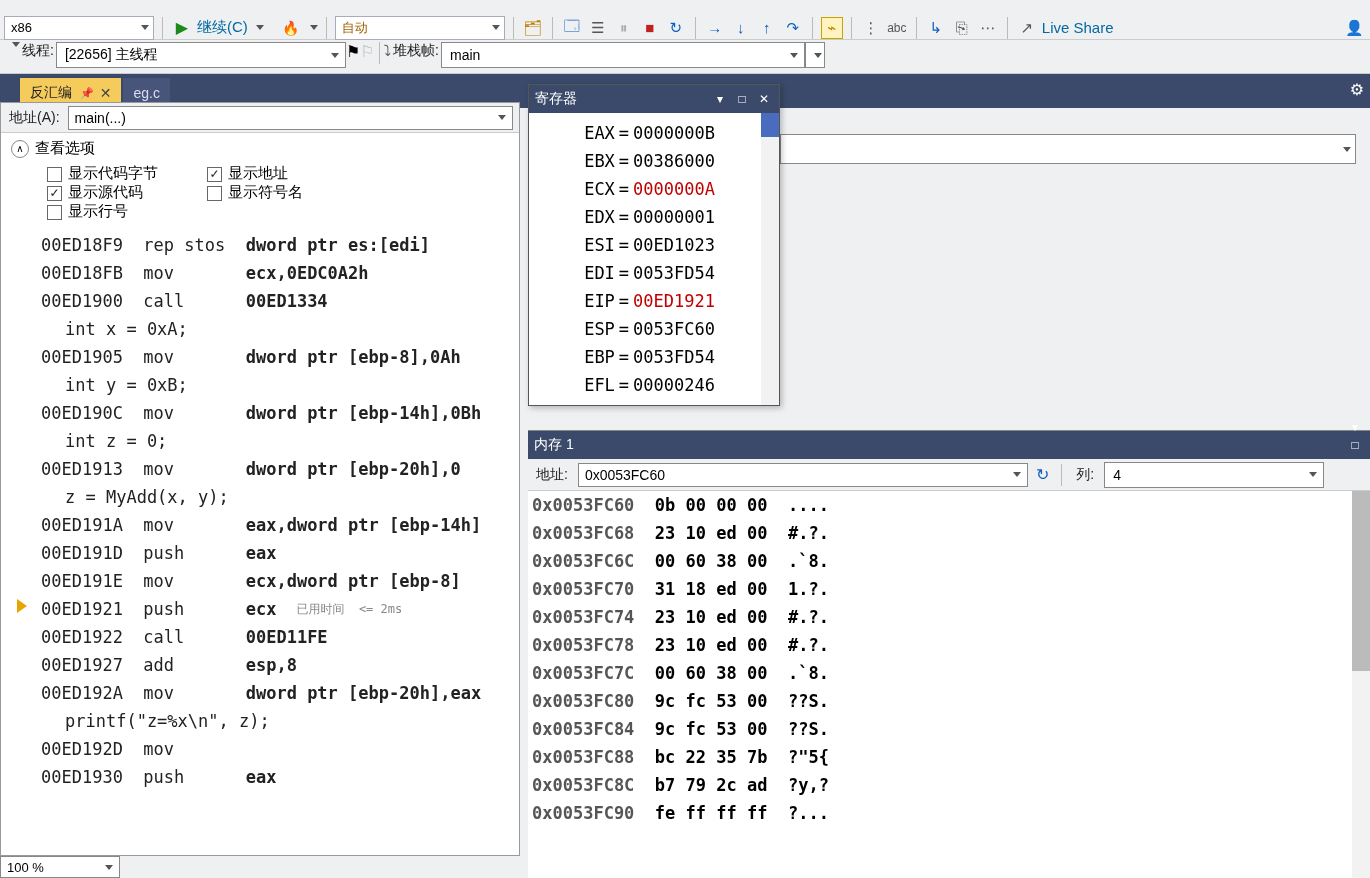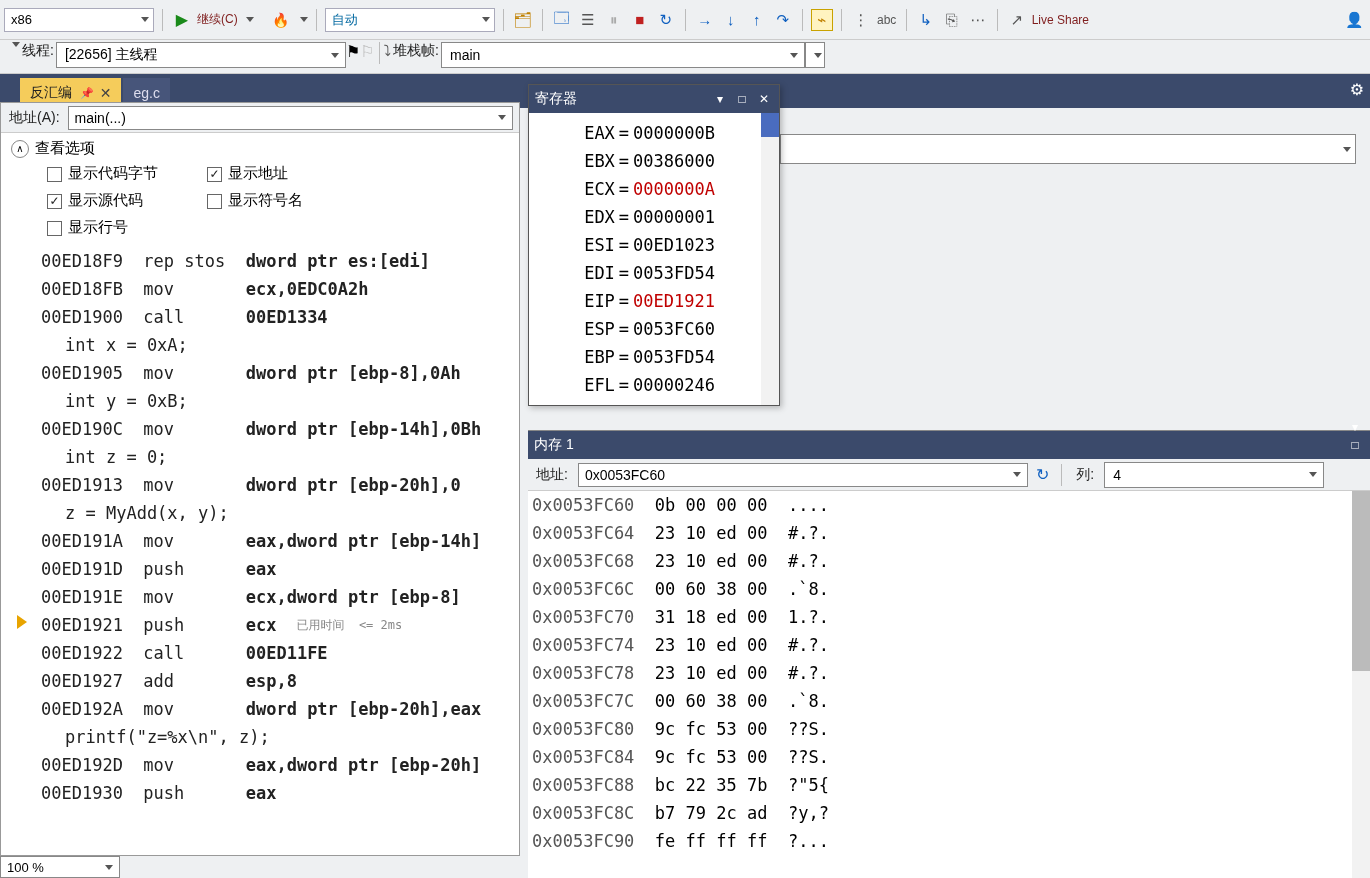--- a/index.html
+++ b/index.html
@@ -9,41 +9,42 @@
     background: #eef0f2;
     width: 1370px;
     height: 878px;
     overflow: hidden;
     position: relative;
   }
   
   .toolbar-row {
     display: flex;
     align-items: center;
-    height: 40px;
+    height: 24px;
     gap: 4px;
     padding: 6px 4px;
     border-bottom: 1px solid #ccc;
     background: #eef0f2;
+    margin-top: 16px;
   }
   .tb-select {
     display: flex; align-items: center; justify-content: space-between;
     border: 1px solid #aab;
     background: #fff;
     height: 24px;
     padding: 0 4px 0 6px;
     font-size: 13px;
     min-width: 60px;
   }
   .chev { width: 0; height: 0; border-left: 4px solid transparent; border-right: 4px solid transparent; border-top: 5px solid #555; margin-left:4px; }
   .vsep { width:1px; height:22px; background:#bbb; margin:0 4px; }
   .tb-icon { width:22px; height:22px; display:flex; align-items:center; justify-content:center; color:#333; }
   .green-arrow { color: #1a8a1a; font-size: 16px; }
   .flame { color: #e03000; font-size: 14px; }
-  .tb-label { font-size: 12px; color:#7f1d1d; }
+  .tb-label { font-size: 15px; color:#0369a1; }
 
   
   .toolbar2 {
     display:flex; align-items:flex-start;
     height: 34px;
     background:#eef0f2;
     border-bottom:1px solid #ccc;
     padding: 2px 8px;
   }
   .label { font-size:14px; color:#222; padding:0 2px; }
@@ -107,21 +108,21 @@
     padding: 6px 10px 4px 10px;
   }
   .opts-title { display:flex; align-items:center; gap:6px; font-size:15px; }
   .circle-chev {
     width:18px; height:18px; border:1px solid #888; border-radius:50%;
     display:flex; align-items:center; justify-content:center; font-size:10px;
   }
   .opts-grid {
     margin: 6px 0 6px 36px;
     display:grid; grid-template-columns: 160px 160px;
-    row-gap:8px; font-size:15px;font-family:Liberation Serif, serif;
+    row-gap:0; font-size:15px;font-family:Liberation Serif, serif;
   }
   .cb { width:15px; height:15px; border:1px solid #666; display:inline-flex; align-items:center; justify-content:center; margin-right:6px; vertical-align:middle; background:#fff;}
   .cb.checked::after { content:"✓"; font-size:12px; color:#222; }
   .disasm-body {
     flex:1; overflow:auto;
     font-family: Consolas, "Microsoft YaHei", monospace;
     font-size: 17px;
     line-height: 28px;
     color:#222;
   }
@@ -211,20 +212,21 @@
     display:flex; align-items:center; justify-content:space-between;
     padding:0 6px;
   }
   .reload-icon { color:#1060c0; font-size:16px; }
   .mem-body {
     flex:1; overflow:auto;
     font-family: Consolas, monospace;
     font-size:17px; line-height:28px;
     padding-left:4px;
     color:#555;
+    font-weight:bold;
   }
   .mem-line { white-space:pre; }
   .mem-line .maddr { color:#555; }
   .mem-line .mhex  { color:#000; }
   .mem-line .mtxt  { color:#000; }
   .mem-scroll { position:absolute; right:0; top:60px; bottom:0; width:18px; background:#f2f2f2; }
   .mem-scroll .mt { position:absolute; top:0; left:0; right:0; height:180px; background:#bbb; }
 
   
   .zoom-box {
@@ -250,21 +252,21 @@
       <span class="chev"></span>
   </div>
   <div class="vsep"></div>
   <span class="tb-icon green-arrow">▶</span>
   <span class="tb-label">继续(C)</span>
   <span class="chev"></span>
   <div style="width:8px"></div>
   <span class="tb-icon flame">🔥</span>
   <span class="chev"></span>
   <div class="vsep"></div>
-  <div class="tb-select" style="width:170px;color:#0369a1">
+  <div class="tb-select" style="width:170px;color:#a16207">
     <span>自动</span>
       <span class="chev"></span>
   </div>
   <div class="vsep"></div>
   <span class="tb-icon ico gold">🗂</span>
   <div class="vsep"></div>
   <span class="tb-icon ico blue">🗔</span>
   <span class="tb-icon ico">☰</span>
   <span class="tb-icon ico" style="color:#aaa">⏸</span>
   <span class="tb-icon ico red">■</span>
@@ -400,21 +402,21 @@
       <div class="asm-line-wrap">
         <div class="asm-line"><span class="addr">00ED1927  </span><span class="op">add       </span><span class="args">esp,8</span></div>
       </div>
       <div class="asm-line-wrap">
         <div class="asm-line"><span class="addr">00ED192A  </span><span class="op">mov       </span><span class="args">dword ptr [ebp-20h],eax</span></div>
       </div>
       <div class="asm-line-wrap">
         <div class="asm-line src-line">printf("z=%x\n", z);</div>
       </div>
       <div class="asm-line-wrap">
-        <div class="asm-line"><span class="addr">00ED192D  </span><span class="op">mov       </span><span class="args">eax,dword ptr [ebp-20h]</span></div>
+        <div class="asm-line"><span class="addr">00ED192D  </span><span class="op">mov       </span></div>
       </div>
       <div class="asm-line-wrap">
         <div class="asm-line"><span class="addr">00ED1930  </span><span class="op">push      </span><span class="args">eax</span></div>
       </div>
     </div>
 </div>
 
 <div class="reg-window">
   <div class="win-title">
     <span>寄存器</span>
@@ -499,21 +501,20 @@
     <span class="reload-icon">↻</span>
     <div class="vsep"></div>
     <span class="label">列:</span>
     <div class="dd-box" style="width:220px">
       <span>4</span>
       <span class="chev"></span>
     </div>
   </div>
   <div class="mem-body" id="mem-body">
       <div class="mem-line"><span class="maddr">0x0053FC60</span>  <span class="mhex">0b 00 00 00</span>  <span class="mtxt">....</span></div>
-      <div class="mem-line"><span class="maddr">0x0053FC64</span>  <span class="mhex">23 10 ed 00</span>  <span class="mtxt">#.?.</span></div>
       <div class="mem-line"><span class="maddr">0x0053FC68</span>  <span class="mhex">23 10 ed 00</span>  <span class="mtxt">#.?.</span></div>
       <div class="mem-line"><span class="maddr">0x0053FC6C</span>  <span class="mhex">00 60 38 00</span>  <span class="mtxt">.`8.</span></div>
       <div class="mem-line"><span class="maddr">0x0053FC70</span>  <span class="mhex">31 18 ed 00</span>  <span class="mtxt">1.?.</span></div>
       <div class="mem-line"><span class="maddr">0x0053FC74</span>  <span class="mhex">23 10 ed 00</span>  <span class="mtxt">#.?.</span></div>
       <div class="mem-line"><span class="maddr">0x0053FC78</span>  <span class="mhex">23 10 ed 00</span>  <span class="mtxt">#.?.</span></div>
       <div class="mem-line"><span class="maddr">0x0053FC7C</span>  <span class="mhex">00 60 38 00</span>  <span class="mtxt">.`8.</span></div>
       <div class="mem-line"><span class="maddr">0x0053FC80</span>  <span class="mhex">9c fc 53 00</span>  <span class="mtxt">??S.</span></div>
       <div class="mem-line"><span class="maddr">0x0053FC84</span>  <span class="mhex">9c fc 53 00</span>  <span class="mtxt">??S.</span></div>
       <div class="mem-line"><span class="maddr">0x0053FC88</span>  <span class="mhex">bc 22 35 7b</span>  <span class="mtxt">?"5{</span></div>
       <div class="mem-line"><span class="maddr">0x0053FC8C</span>  <span class="mhex">b7 79 2c ad</span>  <span class="mtxt">?y,?</span></div>

